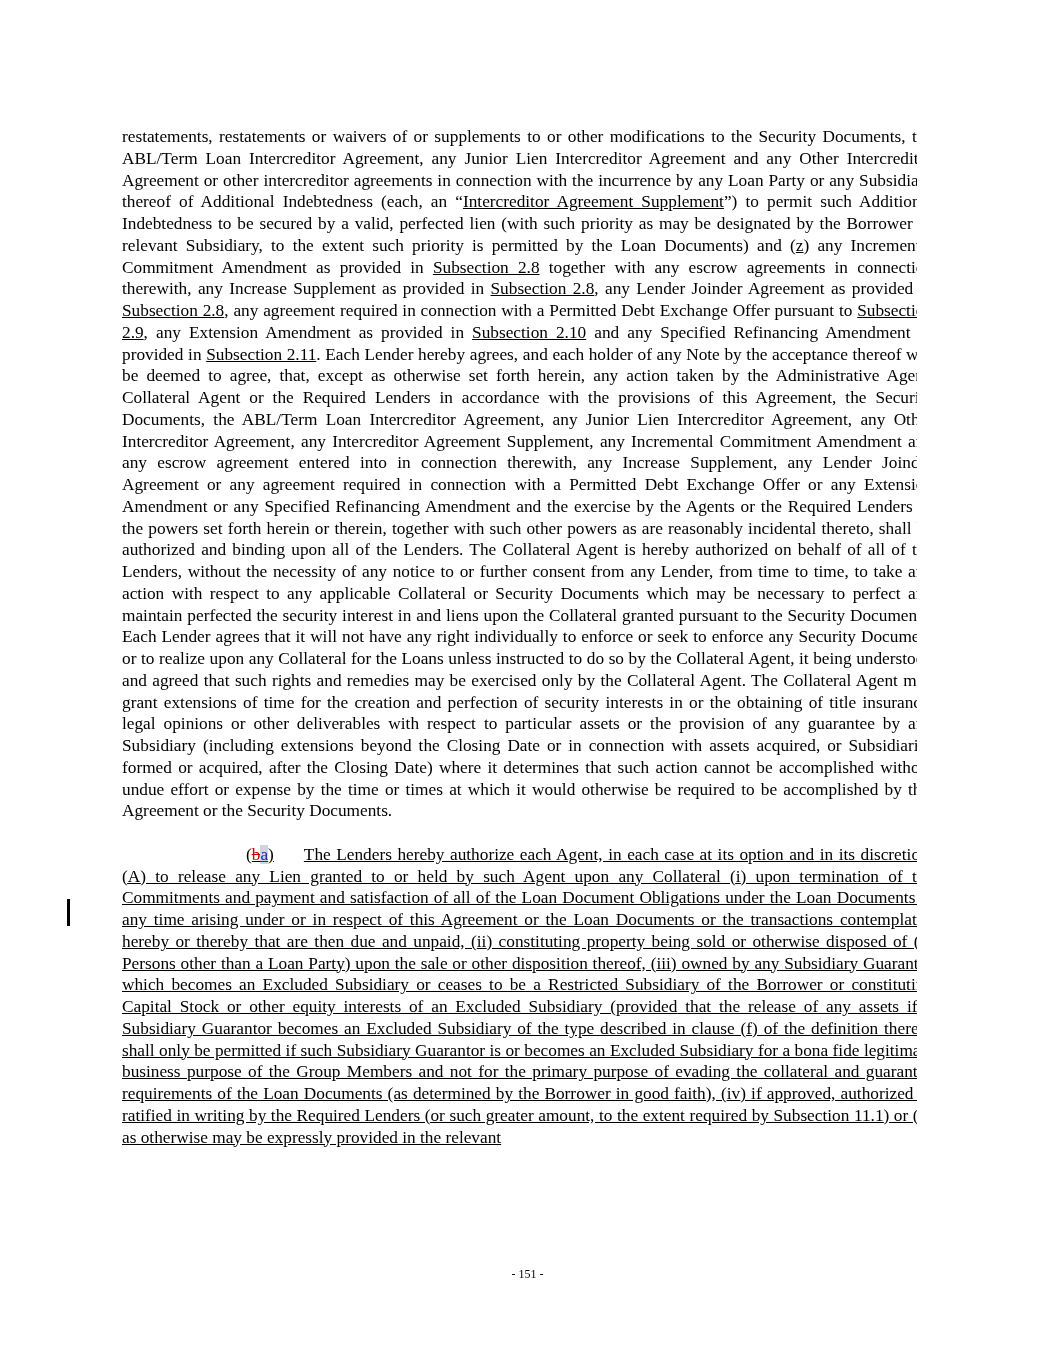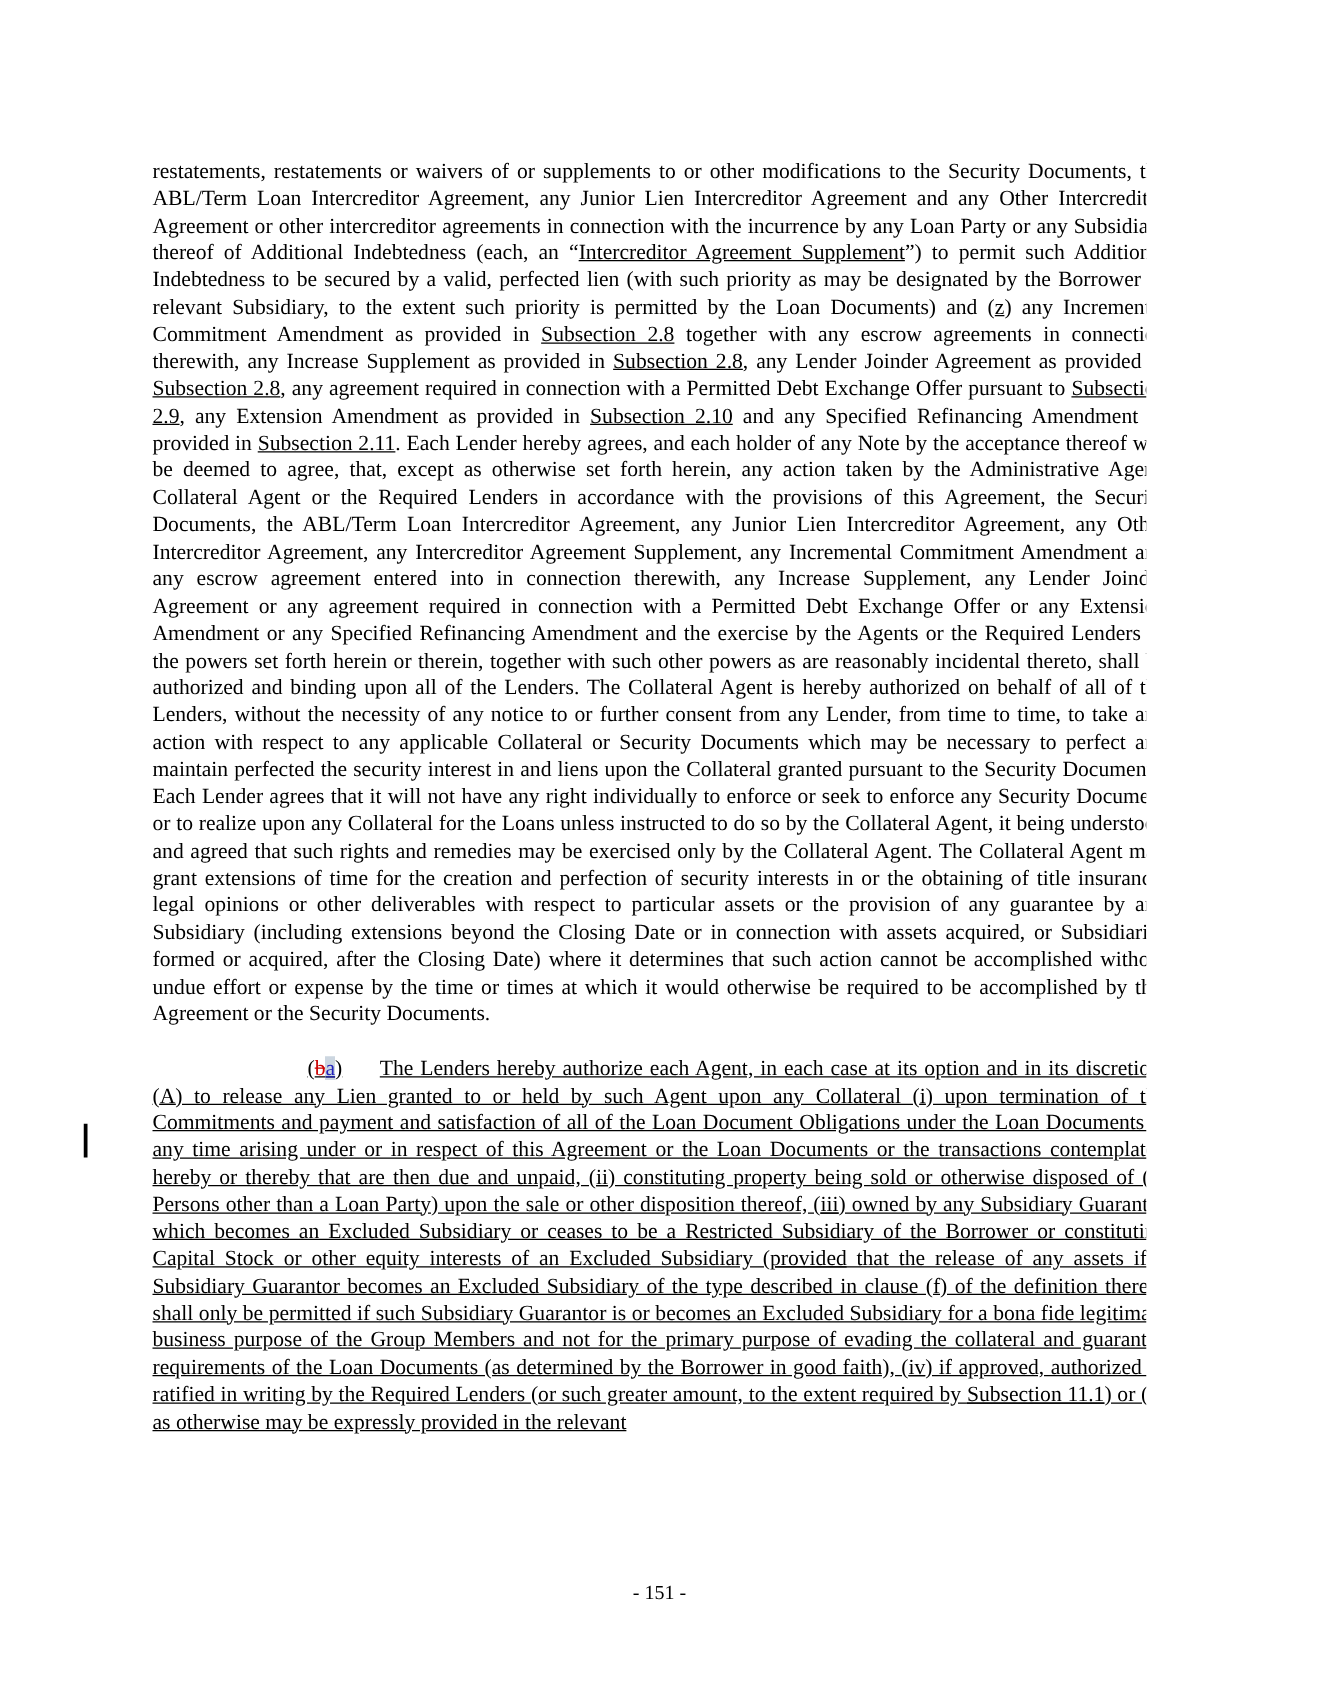--- a/index.html
+++ b/index.html
@@ -57,21 +57,21 @@
     width: 2.5px;
     height: 27px;
     background: #000000;
   }
   .footer {
     position: absolute;
     left: 122px;
     top: 1264px;
     width: 811px;
     text-align: center;
-    font-size: 16px;
+    font-size: 12px;
     line-height: 21.75px;
   }
 </style>
 </head>
 <body>
 
 <div class="page">
   <div class="change-bar"></div>
   <div class="text-block">
       <p class="para"><span class="run-normal">restatements, restatements or waivers of or supplements to or other modifications to the Security Documents, the ABL/Term Loan Intercreditor Agreement, any Junior Lien Intercreditor Agreement and any Other Intercreditor Agreement or other intercreditor agreements in connection with the incurrence by any Loan Party or any Subsidiary thereof of Additional Indebtedness (each, an “</span><span class="run-u">Intercreditor Agreement Supplement</span><span class="run-normal">”) to permit such Additional Indebtedness to be secured by a valid, perfected lien (with such priority as may be designated by the Borrower or relevant Subsidiary, to the extent such priority is permitted by the Loan Documents) and (</span><span class="run-u">z</span><span class="run-normal">) any Incremental Commitment Amendment as provided in </span><span class="run-u">Subsection 2.8</span><span class="run-normal"> together with any escrow agreements in connection therewith, any Increase Supplement as provided in </span><span class="run-u">Subsection 2.8</span><span class="run-normal">, any Lender Joinder Agreement as provided in </span><span class="run-u">Subsection 2.8</span><span class="run-normal">, any agreement required in connection with a Permitted Debt Exchange Offer pursuant to </span><span class="run-u">Subsection 2.9</span><span class="run-normal">, any Extension Amendment as provided in </span><span class="run-u">Subsection 2.10</span><span class="run-normal"> and any Specified Refinancing Amendment as provided in </span><span class="run-u">Subsection 2.11</span><span class="run-normal">. Each Lender hereby agrees, and each holder of any Note by the acceptance thereof will be deemed to agree, that, except as otherwise set forth herein, any action taken by the Administrative Agent, Collateral Agent or the Required Lenders in accordance with the provisions of this Agreement, the Security Documents, the ABL/Term Loan Intercreditor Agreement, any Junior Lien Intercreditor Agreement, any Other Intercreditor Agreement, any Intercreditor Agreement Supplement, any Incremental Commitment Amendment and any escrow agreement entered into in connection therewith, any Increase Supplement, any Lender Joinder Agreement or any agreement required in connection with a Permitted Debt Exchange Offer or any Extension Amendment or any Specified Refinancing Amendment and the exercise by the Agents or the Required Lenders of the powers set forth herein or therein, together with such other powers as are reasonably incidental thereto, shall be authorized and binding upon all of the Lenders. The Collateral Agent is hereby authorized on behalf of all of the Lenders, without the necessity of any notice to or further consent from any Lender, from time to time, to take any action with respect to any applicable Collateral or Security Documents which may be necessary to perfect and maintain perfected the security interest in and liens upon the Collateral granted pursuant to the Security Documents. Each Lender agrees that it will not have any right individually to enforce or seek to enforce any Security Document or to realize upon any Collateral for the Loans unless instructed to do so by the Collateral Agent, it being understood and agreed that such rights and remedies may be exercised only by the Collateral Agent. The Collateral Agent may grant extensions of time for the creation and perfection of security interests in or the obtaining of title insurance, legal opinions or other deliverables with respect to particular assets or the provision of any guarantee by any Subsidiary (including extensions beyond the Closing Date or in connection with assets acquired, or Subsidiaries formed or acquired, after the Closing Date) where it determines that such action cannot be accomplished without undue effort or expense by the time or times at which it would otherwise be required to be accomplished by this Agreement or the Security Documents.</span></p>

